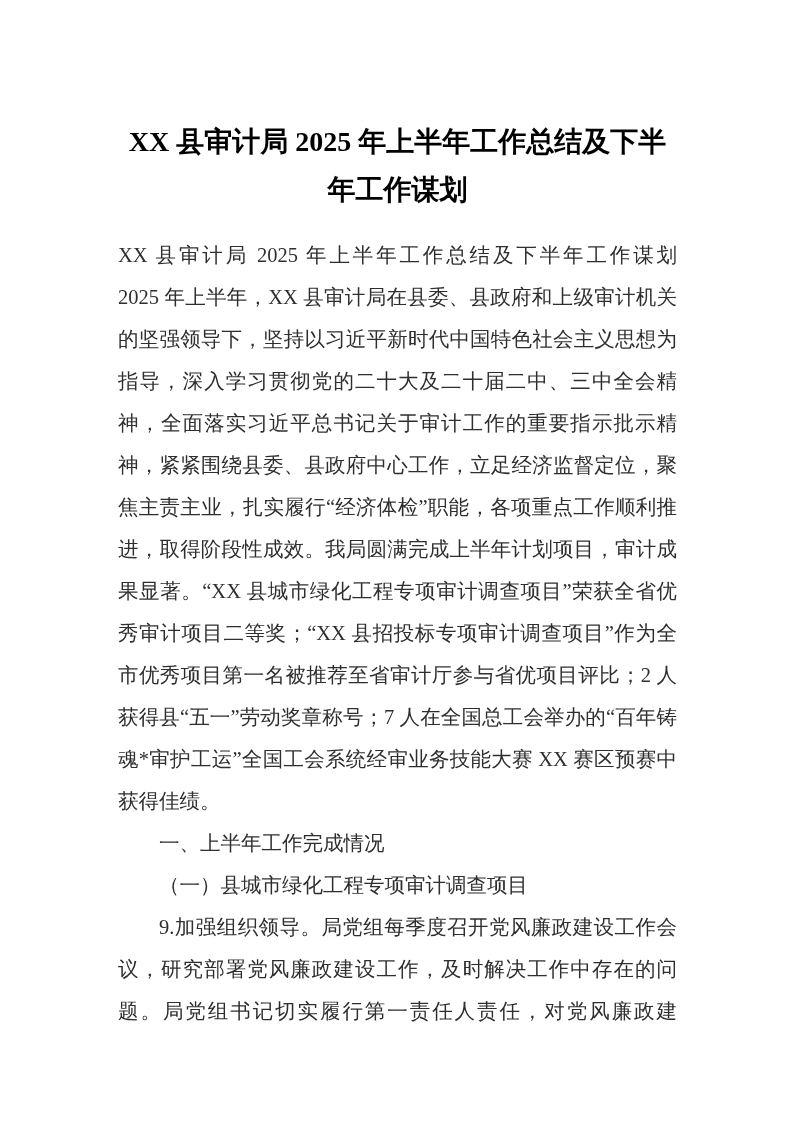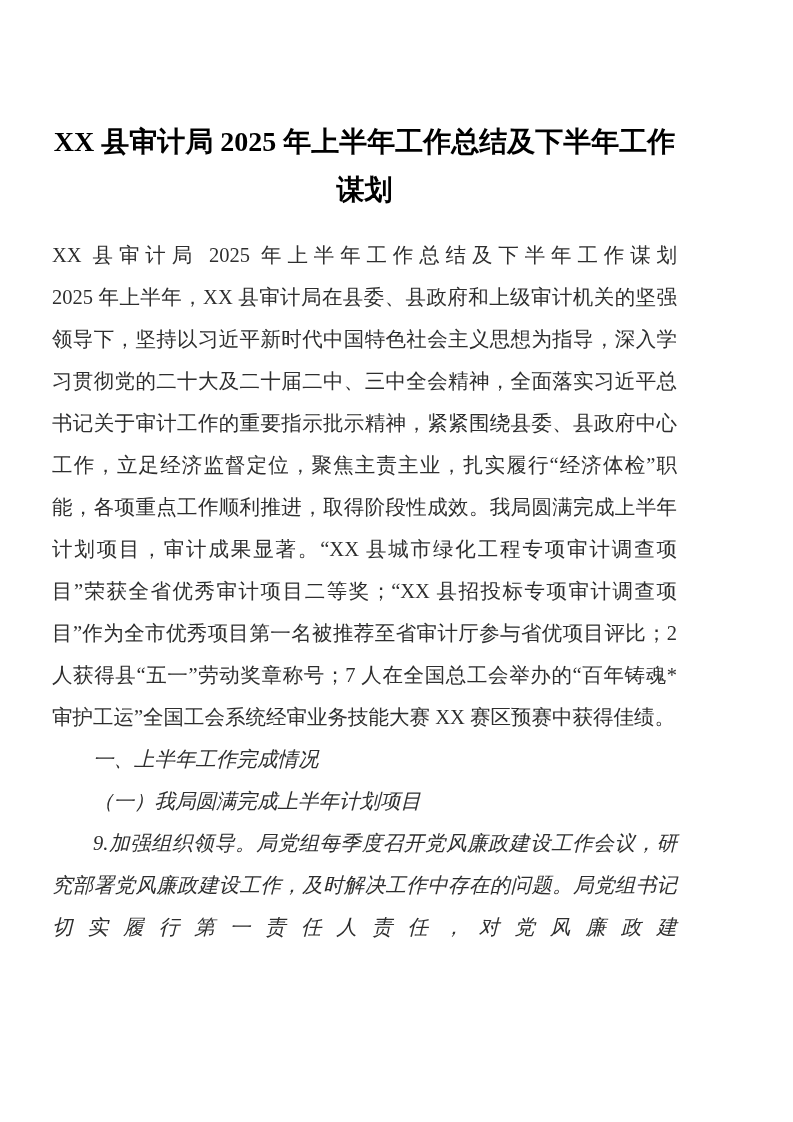--- a/index.html
+++ b/index.html
@@ -6,21 +6,21 @@
     margin: 0;
     padding: 0;
     background: #ffffff;
   }
   .page {
     position: relative;
     width: 793px;
     height: 1122px;
     box-sizing: border-box;
     background: #ffffff;
-    padding: 118px 116px 0 52px;
+    padding: 118px 116px 0 118px;
     overflow: hidden;
     font-family: "Liberation Serif", serif;
     color: #2e2e2e;
   }
   .doc-title {
     margin: 0 0 20px 0;
     font-size: 28px;
     line-height: 48px;
     font-weight: bold;
     color: #000000;
@@ -32,33 +32,32 @@
     font-size: 20.5px;
     line-height: 42px;
     text-align: justify;
     word-break: break-all;
   }
   .distributed {
     text-align-last: justify;
   }
   .indent {
     text-indent: 2em;
-    font-style: italic;
   }
 </style>
 </head>
 <body>
 
 <div class="page">
 
   <h1 class="doc-title">XX 县审计局 2025 年上半年工作总结及下半年工作谋划</h1>
 
   <p class="para distributed">XX 县审计局 2025 年上半年工作总结及下半年工作谋划</p>
 
   <p class="para">2025 年上半年，XX 县审计局在县委、县政府和上级审计机关的坚强领导下，坚持以习近平新时代中国特色社会主义思想为指导，深入学习贯彻党的二十大及二十届二中、三中全会精神，全面落实习近平总书记关于审计工作的重要指示批示精神，紧紧围绕县委、县政府中心工作，立足经济监督定位，聚焦主责主业，扎实履行“经济体检”职能，各项重点工作顺利推进，取得阶段性成效。我局圆满完成上半年计划项目，审计成果显著。“XX 县城市绿化工程专项审计调查项目”荣获全省优秀审计项目二等奖；“XX 县招投标专项审计调查项目”作为全市优秀项目第一名被推荐至省审计厅参与省优项目评比；2 人获得县“五一”劳动奖章称号；7 人在全国总工会举办的“百年铸魂*审护工运”全国工会系统经审业务技能大赛 XX 赛区预赛中获得佳绩。</p>
 
   <p class="para indent">一、上半年工作完成情况</p>
 
-  <p class="para indent">（一）我局圆满完成上半年计划项目</p>
+  <p class="para indent">（一）县城市绿化工程专项审计调查项目</p>
 
   <p class="para indent distributed">9.加强组织领导。局党组每季度召开党风廉政建设工作会议，研究部署党风廉政建设工作，及时解决工作中存在的问题。局党组书记切实履行第一责任人责任，对党风廉政建</p>
 
 </div>
 
 </body></html>

